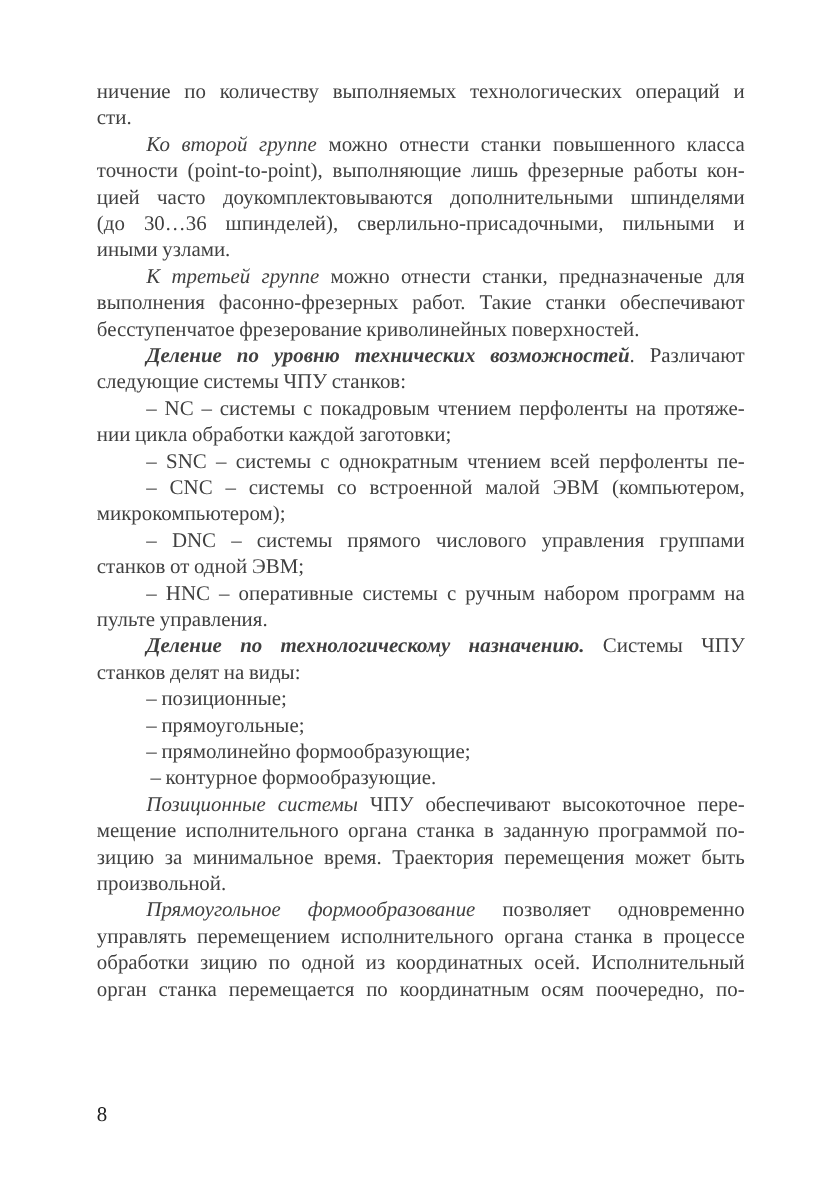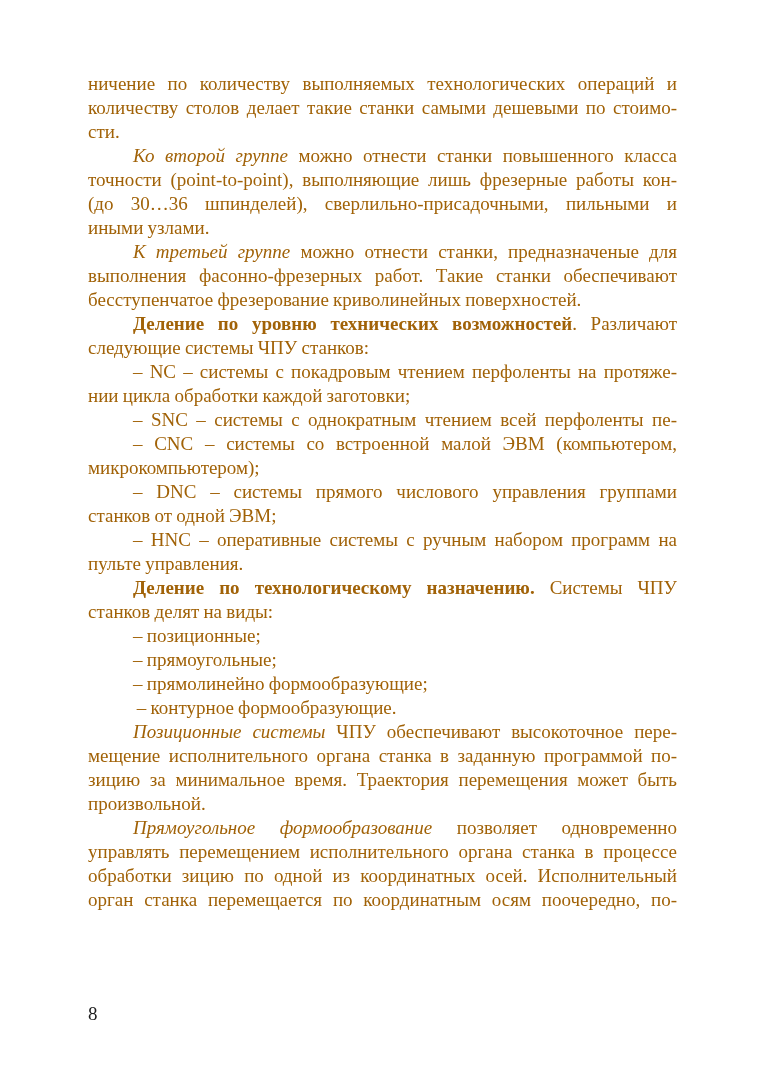--- a/index.html
+++ b/index.html
@@ -19,61 +19,61 @@
     inset: 0;
     background: #ffffff;
   }
   .text-block {
     position: absolute;
     left: 88px;
     top: 72px;
     width: 589px;
     font-size: 19px;
     line-height: 24px;
-    color: #a16207;
+    color: #404040;
     word-spacing: -0.5px;
   }
   .paragraph {
     margin: 0;
     padding: 0;
   }
   .line {
     text-align: justify;
     text-align-last: justify;
   }
   .line.last {
     text-align-last: left;
   }
   .line.first {
     text-indent: 45px;
   }
-  .line b { font-weight: bold; }
+  .line b { font-weight: bold; font-style: italic; }
   .line i { font-style: italic; font-family: Liberation Serif, serif; }
   .page-number {
     position: absolute;
     left: 88px;
     top: 1002px;
     font-size: 19px;
     line-height: 24px;
     color: #1d1d1d;
   }
 </style>
 </head>
 <body>
 
 <div class="page">
   <div class="text-block">
       <div class="paragraph">
         <div class="line">ничение по количеству выполняемых технологических операций и</div>
-        <div class="line">количеству столов делает такие станки самыми дешевыми по стоимо-</div>
         <div class="line last">сти.</div>
       </div>
       <div class="paragraph">
         <div class="line first"><i>Ко второй группе</i> можно отнести станки повышенного класса</div>
         <div class="line">точности (point-to-point), выполняющие лишь фрезерные работы кон-</div>
+        <div class="line">цией часто доукомплектовываются дополнительными шпинделями</div>
         <div class="line">(до 30…36 шпинделей), сверлильно-присадочными, пильными и</div>
         <div class="line last">иными узлами.</div>
       </div>
       <div class="paragraph">
         <div class="line first"><i>К третьей группе</i> можно отнести станки, предназначеные для</div>
         <div class="line">выполнения фасонно-фрезерных работ. Такие станки обеспечивают</div>
         <div class="line last">бесступенчатое фрезерование криволинейных поверхностей.</div>
       </div>
       <div class="paragraph">
         <div class="line first"><b>Деление по уровню технических возможностей</b>. Различают</div>

